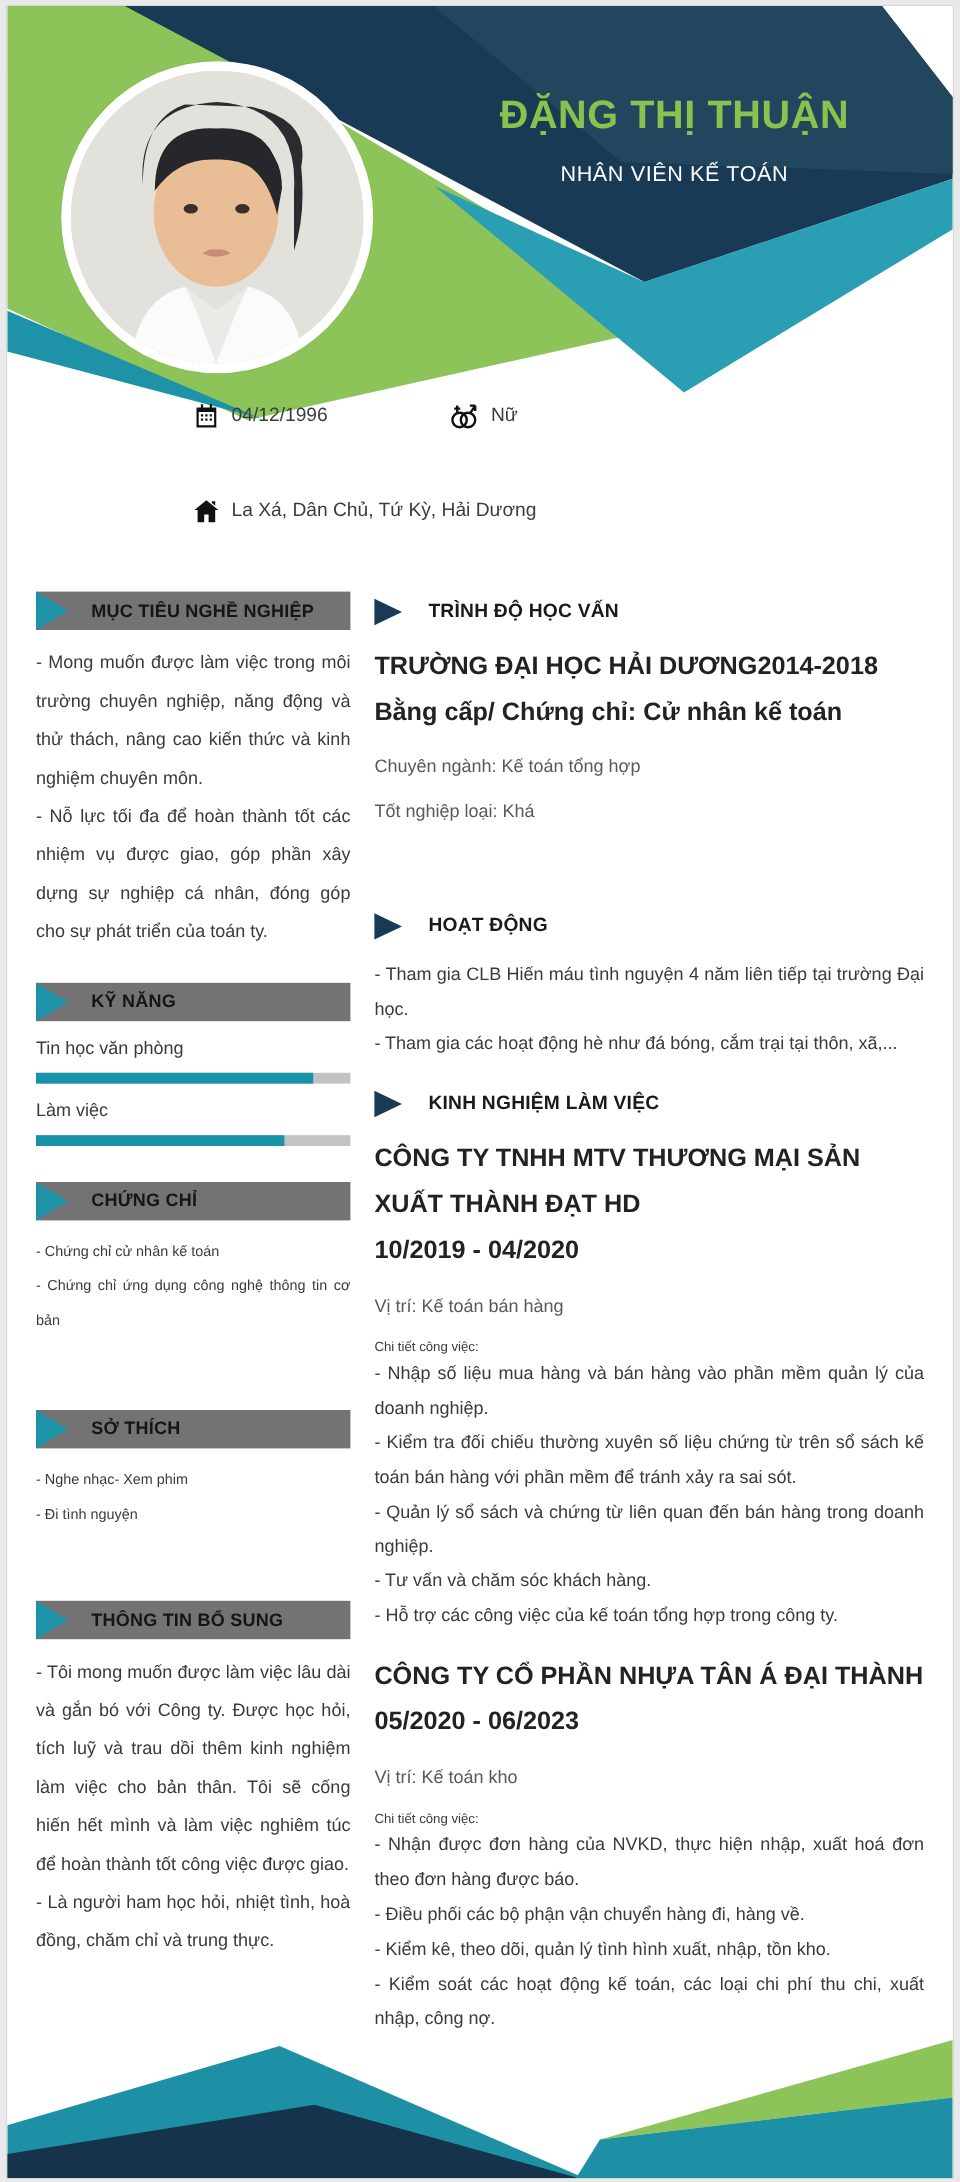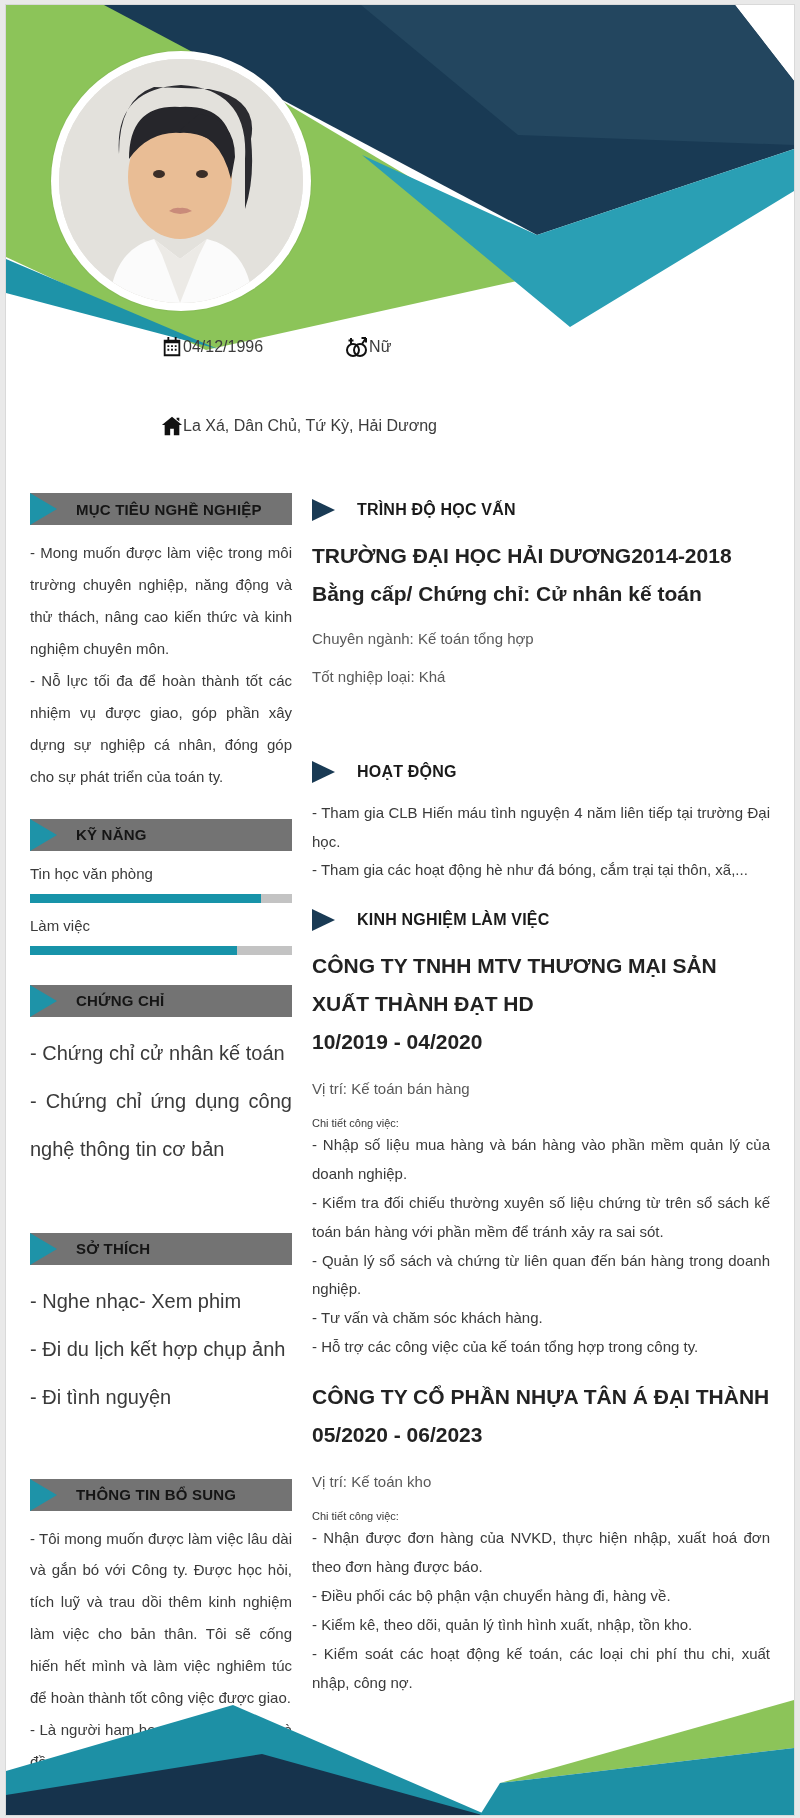--- a/index.html
+++ b/index.html
@@ -5,34 +5,34 @@
   html,body{margin:0;padding:0;background:#e9e9e9;font-family:"Liberation Sans","DejaVu Sans",sans-serif;}
   .page{position:relative;width:788px;height:1810px;margin:4px auto;background:#ffffff;border:1px solid #d9d9d9;overflow:hidden;}
   svg.deco{position:absolute;left:0;display:block;pointer-events:none;}
   .hdr-shapes{top:0;}
   .ftr-shapes{bottom:0;}
   .photo-wrap{position:absolute;left:45px;top:46px;width:260px;height:260px;border-radius:50%;background:#ffffff;display:flex;align-items:center;justify-content:center;box-shadow:0 0 0 1px rgba(0,0,0,.03);}
   .photo{width:244px;height:244px;border-radius:50%;overflow:hidden;background:#e3e1dc;}
   .name-block{position:absolute;left:330px;top:72px;width:452px;text-align:center;}
   .name{font-size:33px;font-weight:700;color:#8ac24d;letter-spacing:.5px;}
   .jobtitle{margin-top:20px;font-size:18px;color:#ffffff;letter-spacing:.5px;}
-  .info-row{position:absolute;left:155px;display:flex;align-items:center;font-size:16px;color:#3c3c3c;}
+  .info-row{position:absolute;left:155px;display:flex;align-items:center;gap:10px;font-size:16px;color:#3c3c3c;}
   .info-row .gap{width:80px;}
   .row-basic{top:330px;}
   .row-address{top:410px;}
   .icon{display:inline-flex;align-items:center;justify-content:center;}
   
   .col-left{position:absolute;left:24px;top:488px;width:262px;}
   .col-right{position:absolute;left:306px;top:494px;width:458px;}
   
   .sec-bar{position:relative;height:32px;background:#737373;display:flex;align-items:center;margin-bottom:12px;}
   .sec-bar .tri{width:0;height:0;border-top:16px solid transparent;border-bottom:16px solid transparent;border-left:27px solid #1e93a8;}
   .sec-bar .t{font-size:15px;font-weight:700;color:#151515;margin-left:19px;letter-spacing:.2px;}
   .para{font-size:15px;color:#3a3a3a;text-align:justify;line-height:2.13;}
-  .list{list-style:none;margin:0;padding:0;font-size:20px;color:#3a3a3a;}
+  .list{list-style:none;margin:0;padding:0;font-size:12px;color:#3a3a3a;}
   .list li{line-height:2.4;text-align:justify;}
   .skill{margin-top:14px;}
   .skill-label{font-size:15px;color:#3a3a3a;margin:8px 0 12px;}
   .bar-track{width:100%;height:9px;background:#c3c3c3;}
   .bar-fill{height:100%;background:#1793a9;}
   .mb-obj{margin-bottom:26px;}
   .mb-sk{margin-bottom:30px;}
   .mb-ct{margin-bottom:60px;}
   .mb-st{margin-bottom:58px;}
   
@@ -73,20 +73,24 @@
         <path d="M120,72 Q160,70 172,120 L176,98 Q176,60 140,55 Z" fill="#26262b"></path>
         <ellipse cx="100" cy="115" rx="6" ry="4" fill="#3a2e28"></ellipse>
         <ellipse cx="143" cy="115" rx="6" ry="4" fill="#3a2e28"></ellipse>
         <path d="M110,152 Q121,158 133,152 Q127,148 121,149 Q115,148 110,152 Z" fill="#c98b7a"></path>
         <path d="M50,244 Q55,190 95,180 L121,200 L148,180 Q190,190 194,244 Z" fill="#fbfbfb"></path>
         <path d="M95,180 L121,200 L148,180 L140,196 L121,244 L103,196 Z" fill="#eceae6"></path>
       </svg>
     </div>
   </div>
 
+  <div class="name-block">
+    <div class="name">ĐẶNG THỊ THUẬN</div>
+    <div class="jobtitle">NHÂN VIÊN KẾ TOÁN</div>
+  </div>
 
   <div class="info-row row-basic">
     <span class="icon">
       <svg width="22" height="22" viewBox="0 0 24 24">
           <path fill="#111" d="M7 1h2v3H7zM15 1h2v3h-2zM3 4h18v18H3zm2 4v12h14V8zm2 2h2v2H7zm4 0h2v2h-2zm4 0h2v2h-2zM7 14h2v2H7zm4 0h2v2h-2zm4 0h2v2h-2z"></path>
         </svg>
     </span>
     <span>04/12/1996</span>
     <span class="gap"></span>
     <span class="icon">
@@ -144,21 +148,20 @@
       <li>- Chứng chỉ cử nhân kế toán</li>
       <li>- Chứng chỉ ứng dụng công nghệ thông tin cơ bản</li>
     </ul>
 
     <div class="sec-bar">
       <span class="tri"></span>
       <span class="t">SỞ THÍCH</span>
     </div>
     <ul class="list mb-st">
       <li>- Nghe nhạc- Xem phim</li>
-      <li>- Đi du lịch kết hợp chụp ảnh</li>
       <li>- Đi tình nguyện</li>
     </ul>
 
     <div class="sec-bar">
       <span class="tri"></span>
       <span class="t">THÔNG TIN BỔ SUNG</span>
     </div>
     <div class="para">- Tôi mong muốn được làm việc lâu dài và gắn bó với Công ty. Được học hỏi, tích luỹ và trau dồi thêm kinh nghiệm làm việc cho bản thân. Tôi sẽ cống hiến hết mình và làm việc nghiêm túc để hoàn thành tốt công việc được giao.</div>
     <div class="para">- Là người ham học hỏi, nhiệt tình, hoà đồng, chăm chỉ và trung thực.</div>
   </div>

